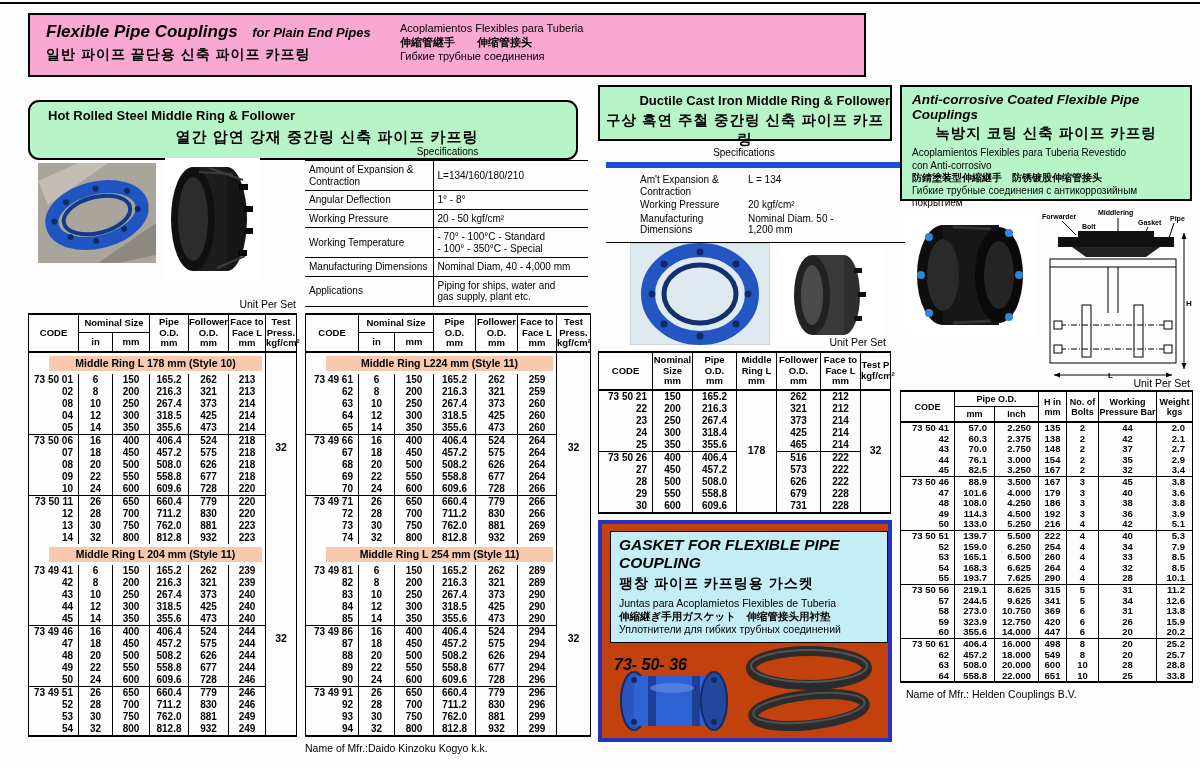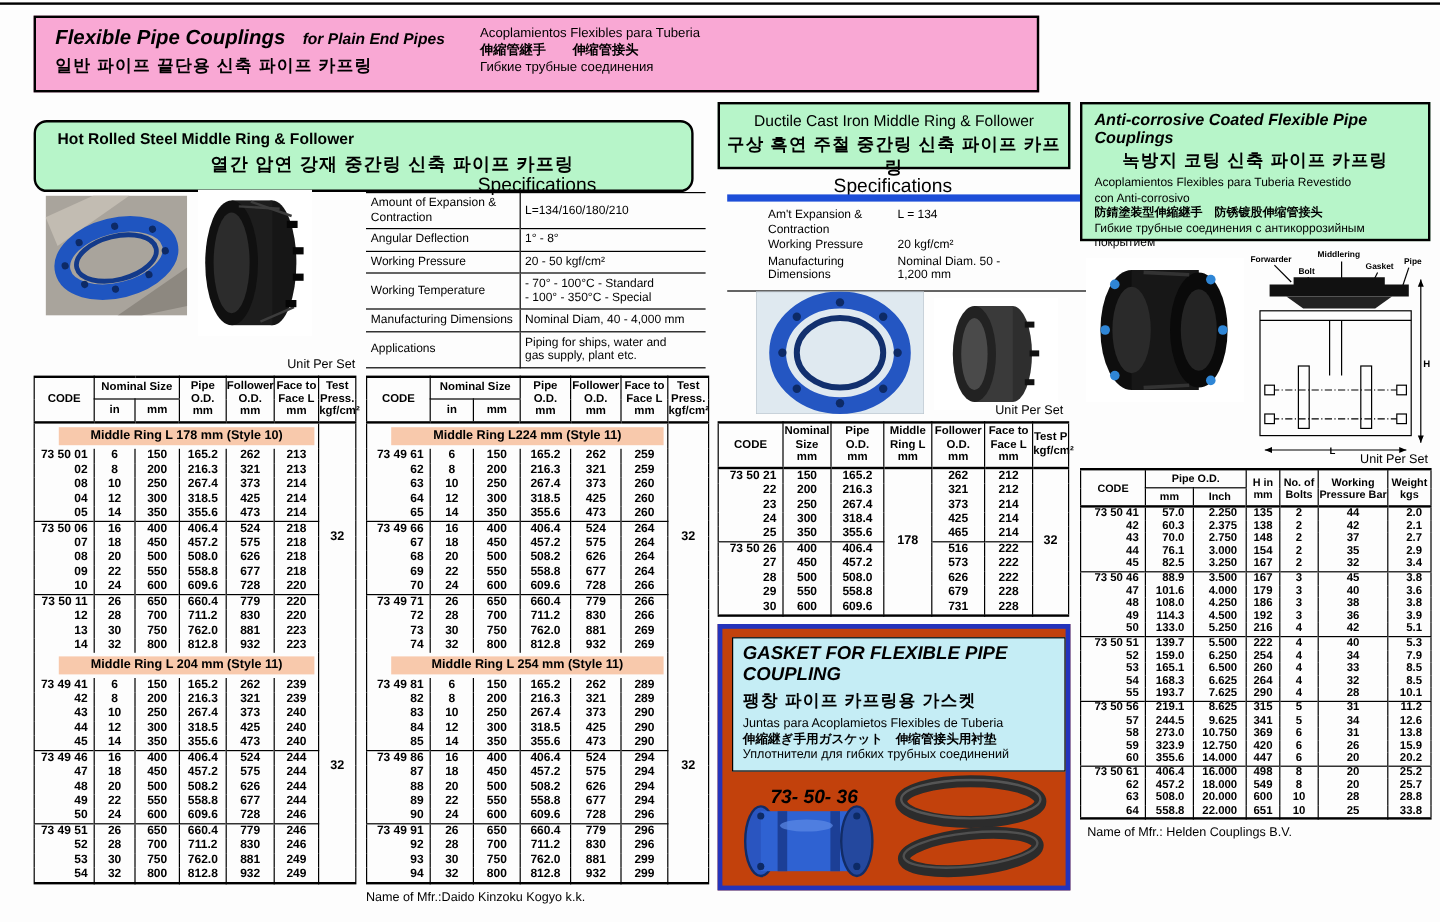--- a/index.html
+++ b/index.html
@@ -13,29 +13,29 @@
   .b-left{padding:7px 0 0 16px;width:330px;}
   .b-title{font-size:17px;font-weight:bold;font-style:italic;}
   .b-sub{font-size:13px;font-weight:bold;font-style:italic;margin-left:10px;}
   .b-ko{font-size:14px;font-weight:bold;margin-top:4px;letter-spacing:1px;}
   .b-right{padding-top:6px;margin-left:24px;font-size:11px;line-height:14px;}
   .b-right .jp{font-weight:bold;}
   
   .greenbox{background:#b7f5c9;border:2px solid #000;}
   .gb-en{font-size:13px;font-weight:bold;padding:6px 0 0 18px;}
   .gb-ko{font-size:15px;font-weight:bold;text-align:center;padding-top:5px;letter-spacing:1px;padding-left:48px;}
-  .gb-en-c{font-size:13px;font-weight:normal;text-align:center;padding-top:6px;}
+  .gb-en-c{font-size:13px;font-weight:bold;text-align:right;padding-top:6px;}
   .gb-ko-c{font-size:14.5px;font-weight:bold;text-align:center;padding-top:3px;letter-spacing:1px;}
   
   .anti-en{font-size:13.5px;font-weight:bold;font-style:italic;padding:5px 0 0 10px;line-height:15px;}
   .anti-ko{font-size:14.5px;font-weight:bold;text-align:center;padding-top:2px;letter-spacing:1px;}
   .anti-sm{font-size:10px;line-height:12.5px;padding:4px 0 0 10px;}
   .anti-sm .jp{font-weight:bold;}
   
-  .spectitle{font-size:16px;text-align:center;}
+  .spectitle{font-size:10px;text-align:center;}
   .unitlabel{font-size:10.5px;text-align:right;}
   .mfr{font-size:10.5px;}
   
   .spec{border-collapse:collapse;width:100%;table-layout:fixed;}
   .spec td{border-top:1px solid #000;font-size:10px;line-height:11.5px;padding:3px 4px;vertical-align:middle;}
   .spec tr:last-child td{border-bottom:1px solid #000;}
   .spec td.sl{border-right:1px solid #000;}
   
   .dspec{border-top:6px solid #1d4ed8;border-bottom:1px solid #000;padding:6px 0 4px 34px;}
   .dspec .row{display:flex;font-size:10px;line-height:11.5px;margin-bottom:2px;}
@@ -56,21 +56,21 @@
   .testcell{font-size:10.5px !important;}
   .mrcell{font-size:10.5px !important;}
   .ra{text-align:right !important;padding-right:7px !important;}
   
   .gasketbox{background:#c2410c;border:4px solid #2433bb;}
   .ginner{position:absolute;left:8px;top:7px;width:268px;background:#c5edf5;border:1px solid #000;padding:4px 0 6px 8px;}
   .g-title{font-size:15.5px;font-weight:bold;font-style:italic;}
   .g-ko{font-size:14px;font-weight:bold;margin-top:3px;letter-spacing:1px;}
   .g-sm{font-size:10.5px;line-height:13px;margin-top:4px;}
   .g-sm .jp{font-weight:bold;}
-  .g-code{position:absolute;left:40px;top:132px;font-size:16px;font-weight:bold;font-style:italic;}
+  .g-code{position:absolute;left:12px;top:132px;font-size:16px;font-weight:bold;font-style:italic;}
   
   .dlbl{position:absolute;font-size:7px;font-weight:bold;line-height:8px;}
   .dim{position:absolute;font-size:8px;font-weight:bold;}
 </style>
 </head>
 <body>
 
 <div class="abs toprule"></div>
 
 <div class="abs banner">

